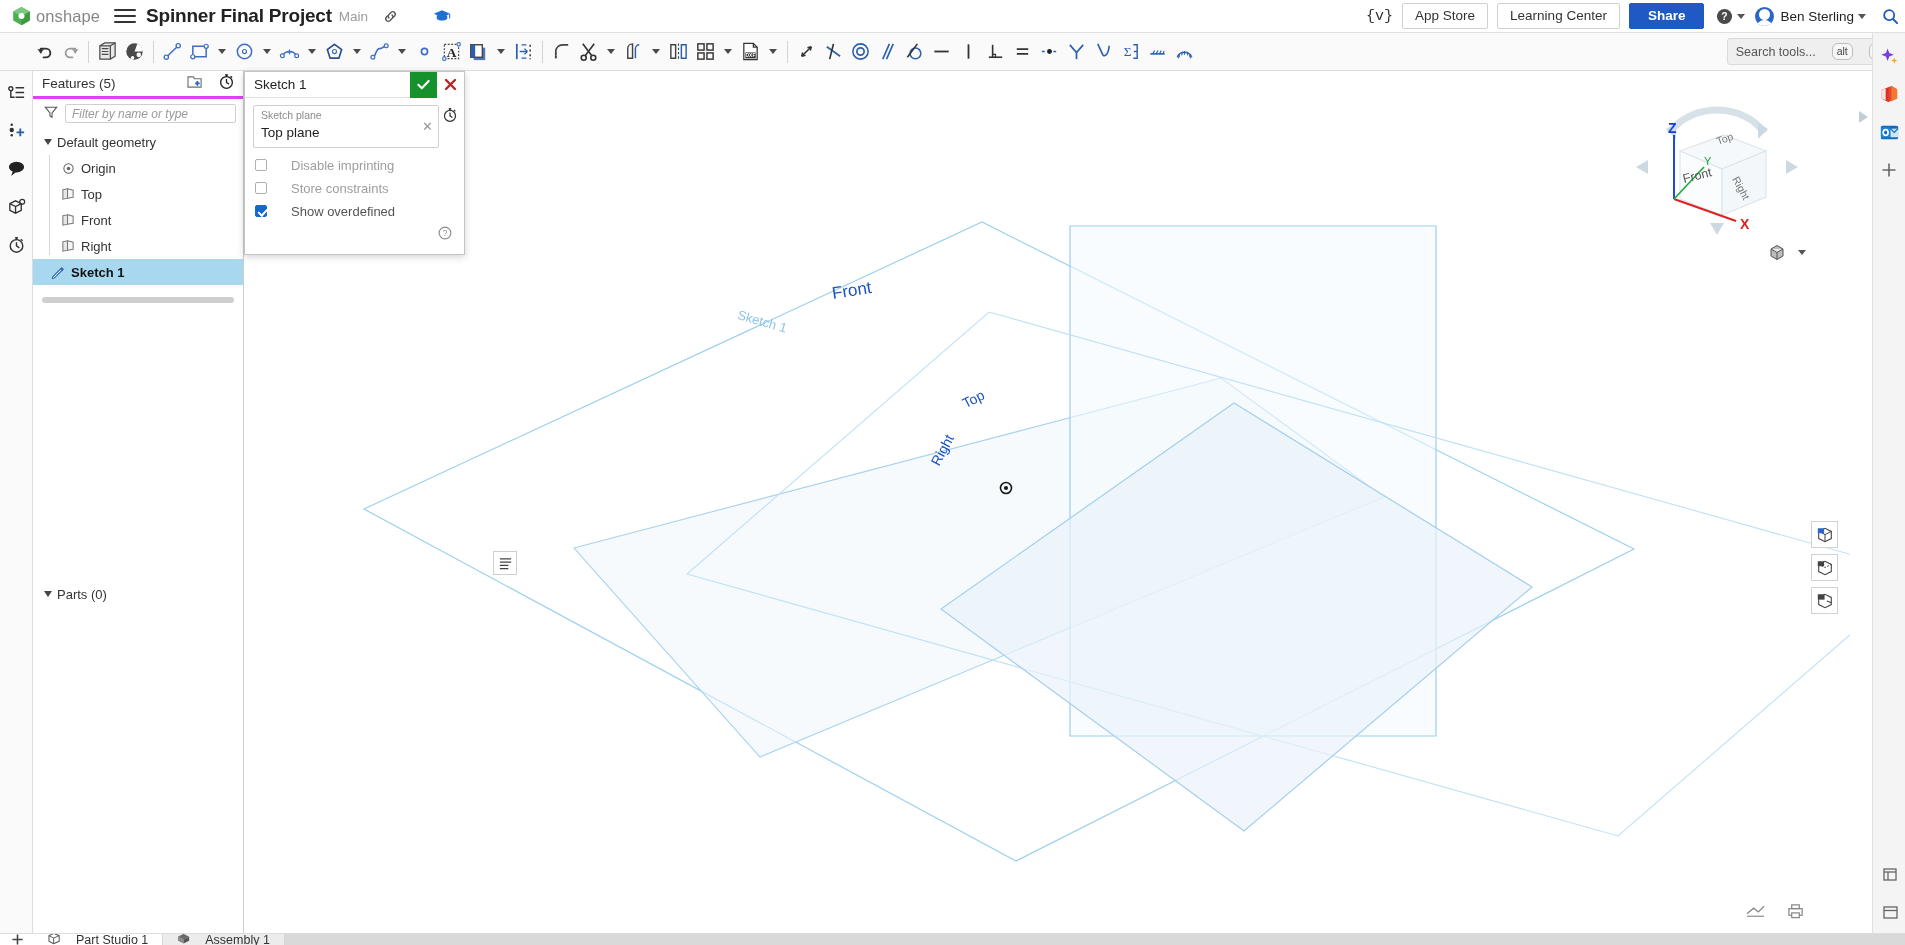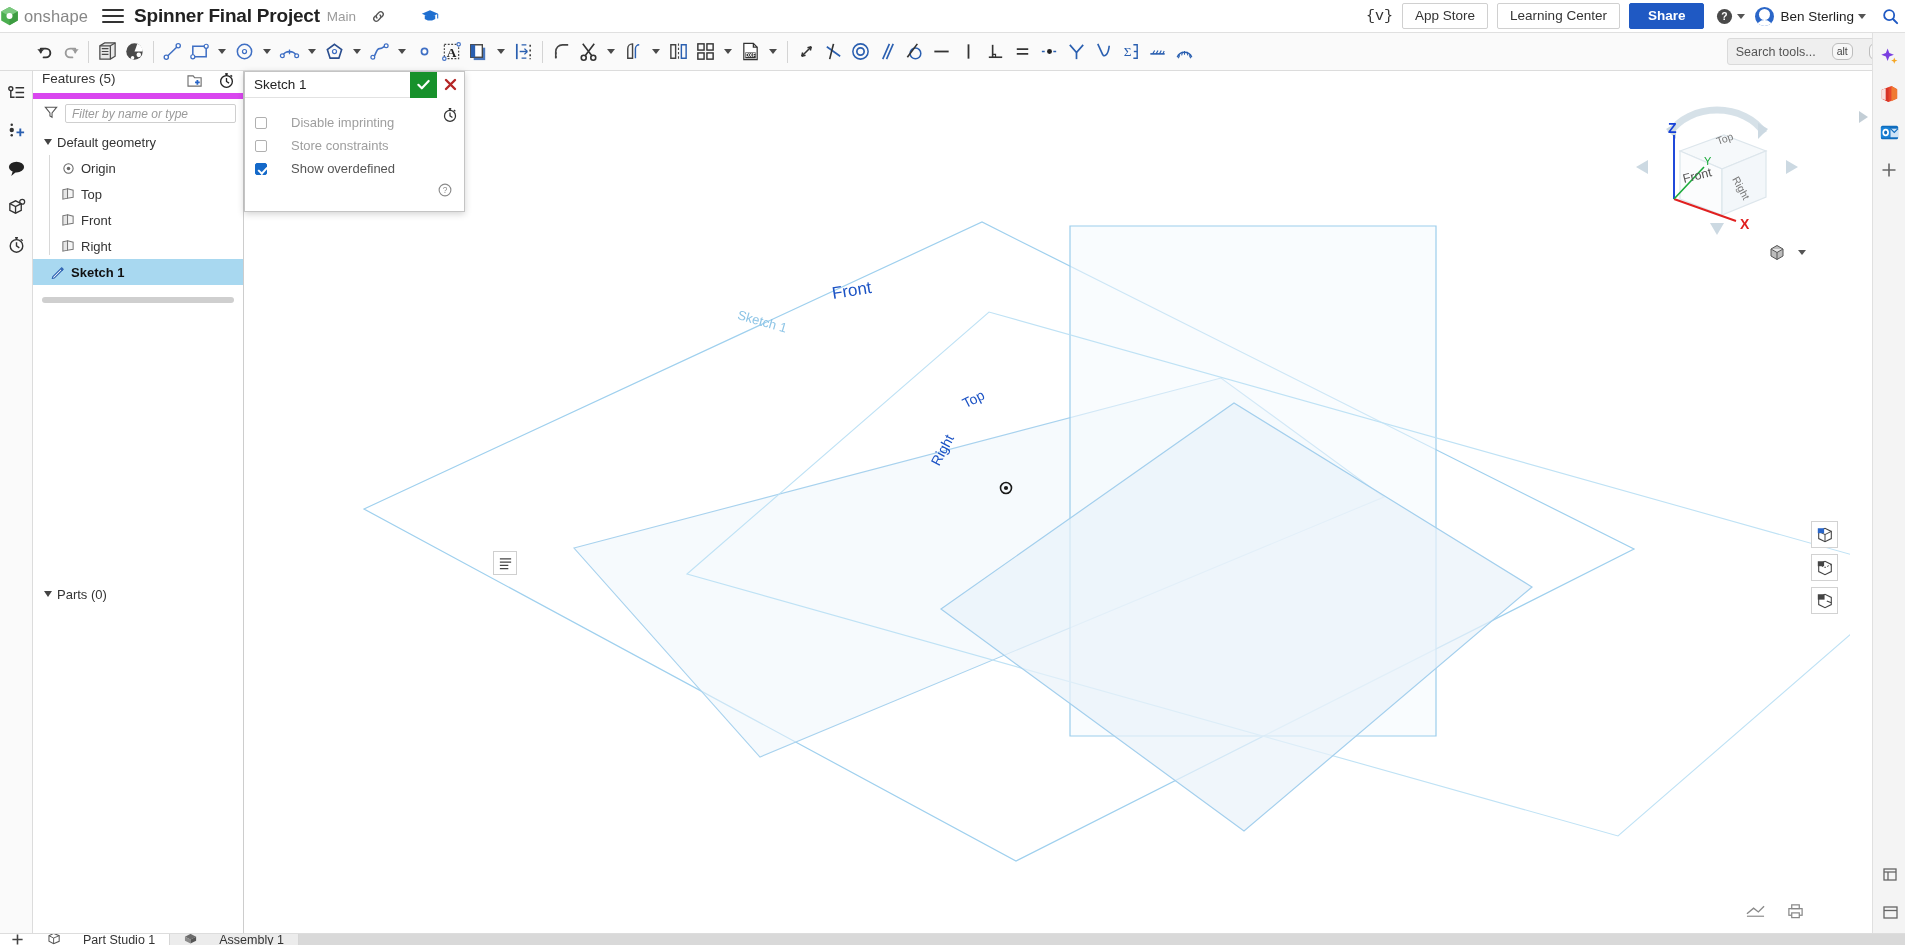--- a/index.html
+++ b/index.html
@@ -16,21 +16,21 @@
   #header {
     position: absolute; top: 0; left: 0;
     width: 1905px; height: 33px;
     background: #fff;
     display: flex; align-items: center;
     border-bottom: 1px solid #e0e0e0;
     z-index: 60;
   }
   .onshape-logo {
     display: flex; align-items: center;
-    padding: 0 6px 0 0; height: 33px;
+    padding: 0 6px 0 12px; height: 33px;
   }
   .logo-mark { width: 19px; height: 20px; }
   .logo-word {
     font-size: 16.5px; color: #878787; margin-left: 5px;
     letter-spacing: .1px; font-weight: 400;
   }
   .hamburger {
     width: 22px; height: 22px; margin-left: 8px;
     display: flex; flex-direction: column; justify-content: center;
     gap: 3.5px; cursor: pointer;
@@ -116,22 +116,22 @@
   .rail-ic { width: 26px; height: 26px; display:flex;align-items:center;justify-content:center;cursor:pointer;}
 
   
   #feature-panel {
     position: absolute; top: 71px; left: 33px;
     width: 211px; height: 862px;
     background: #fff; border-right: 1px solid #cdcdcd;
     z-index: 45; display:flex; flex-direction:column;
   }
   .fp-head {
-    display:flex; height: 28px;
-    padding: 0 8px 0 9px; border-bottom:6px solid #d946ef;
+    display:flex; align-items:center; height: 28px;
+    padding: 0 8px 0 9px; border-bottom:3px solid #d946ef;
   }
   .fp-title { font-size:13.5px; color:#333; }
   .fp-head-icons { margin-left:auto; display:flex; gap:14px; align-items:center; }
   .fp-filter-row {
     display:flex; align-items:center; gap:7px;
     padding: 5px 8px 6px 11px;
   }
   .fp-filter-input {
     flex:1; border:1px solid #cfcfcf; border-radius:2px;
     height: 19px; font-size:12px; color:#888;
@@ -269,21 +269,21 @@
   }
 
   
   #bottom-bar {
     position:absolute; left:0; bottom:0; width:1905px; height: 12px;
     background:#fff; z-index: 65; border-top:1px solid #ddd;
     display:flex; align-items:center; overflow:hidden;
   }
   .bt-plus { width:34px; display:flex;align-items:center;justify-content:center;cursor:pointer;}
   .bt-tab {
-    display:flex; align-items:center; gap:21px;
+    display:flex; align-items:center; gap:14px;
     background:#ececec; border-right:1px solid #d6d6d6;
     height:100%; padding: 0 14px; font-size:12.5px; color:#333; cursor:pointer;
     white-space: nowrap;
   }
   .bt-tab.active { background:#fff; }
   .bt-tail { flex:1; background:#d9d9d9; height:100%; }
 
   
   #vp-bottom-icons {
     position:absolute; right: 46px; bottom: 14px; display:flex; gap: 22px; z-index:30;
@@ -919,20 +919,25 @@
   </div>
   <div class="sd-body">
     <div class="sd-clock">
       <svg width="16" height="16" viewBox="0 0 18 18">
         <circle cx="9" cy="10" r="6.2" fill="none" stroke="#333" stroke-width="1.4"></circle>
         <path d="M9,6.3 L9,10 L11.7,11.8" fill="none" stroke="#333" stroke-width="1.4"></path>
         <path d="M7.6,2 L10.4,2 M9,2 L9,4" stroke="#333" stroke-width="1.6"></path>
         <path d="M13.3,3.4 L15,4.8" stroke="#333" stroke-width="1.4"></path>
       </svg>
     </div>
+    <div class="sd-field">
+      <div class="sd-field-label">Sketch plane</div>
+      <div class="sd-field-value">Top plane</div>
+      <span class="sd-field-x">✕</span>
+    </div>
 
     <div style="height:6px"></div>
 
     <div class="sd-check-row">
       <span class="cb"></span>
       <span class="lbl-dim">Disable imprinting</span>
     </div>
     <div class="sd-check-row">
       <span class="cb"></span>
       <span class="lbl-dim">Store constraints</span>

